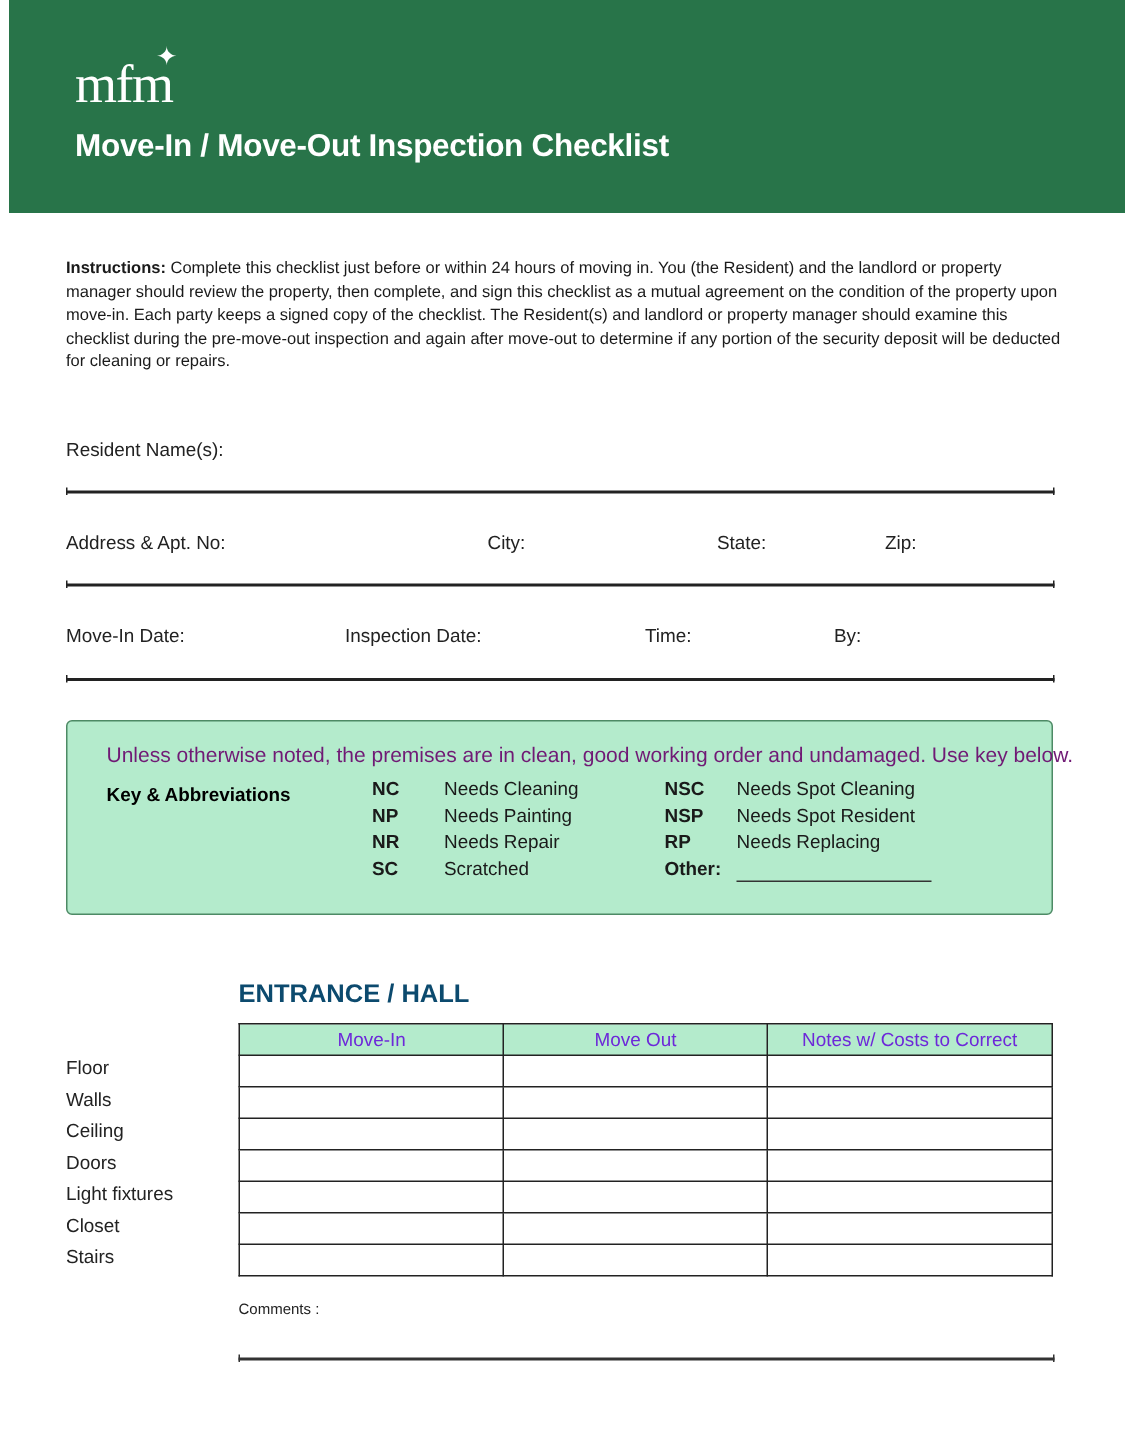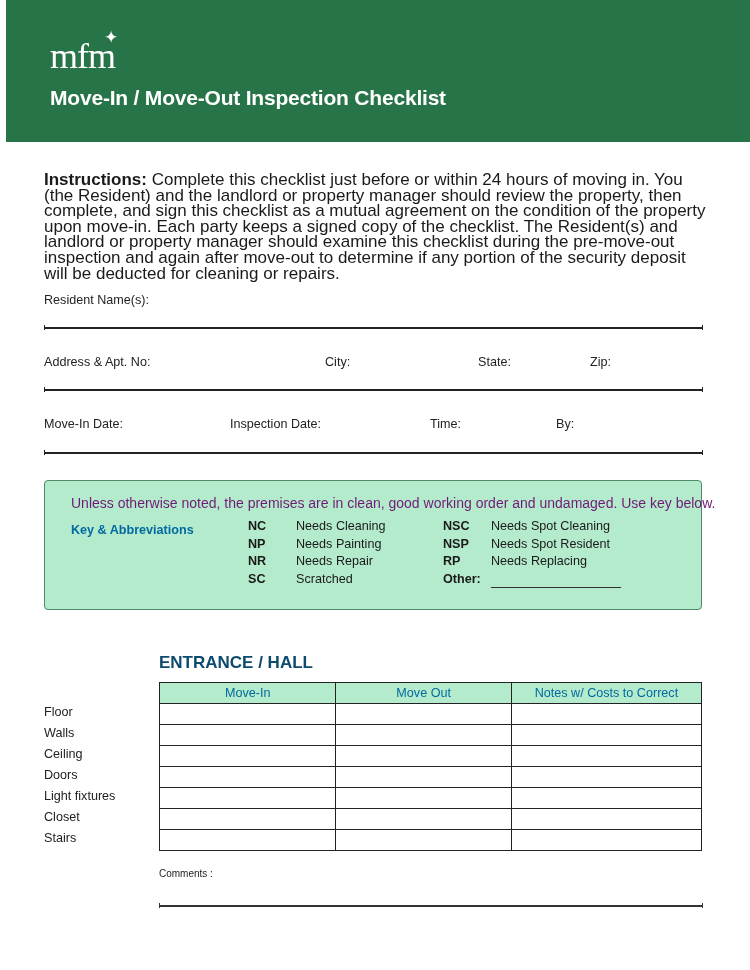--- a/index.html
+++ b/index.html
@@ -1,36 +1,36 @@
 <!DOCTYPE html>
 <html><head>
 <meta charset="utf-8">
 <style>
   html, body { margin:0; padding:0; }
   body { width:750px; height:970px; background:#ffffff; font-family:"Liberation Sans", sans-serif; color:#1a1a1a; position:relative; overflow:hidden; }
   .header { position:absolute; left:6px; top:0; width:750px; height:142px; background:#287449; }
   .logo { position:absolute; left:44px; top:38px; font-family:"Liberation Serif", serif; font-size:36px; color:#fff; letter-spacing:-1px; line-height:1; }
   .logo-star { position:absolute; left:98px; top:29px; color:#fff; font-size:17px; line-height:1; }
   .title { position:absolute; left:44px; top:86px; font-size:21px; font-weight:bold; color:#fff; letter-spacing:-0.2px; white-space:nowrap; }
-  .instructions { position:absolute; left:44px; top:172px; width:668px; font-size:17px; line-height:15.6px; color:#1a1a1a; }
+  .instructions { position:absolute; left:44px; top:172px; width:668px; font-size:11px; line-height:15.6px; color:#1a1a1a; }
   .instructions b { font-weight:bold; }
   .field-label { position:absolute; font-size:12.6px; color:#222; white-space:nowrap; }
   .field-line { position:absolute; left:44px; width:659px; height:1.5px; background:#222; }
   .field-line:before, .field-line:after { content:""; position:absolute; top:-2px; width:1px; height:5px; background:#222; }
   .field-line:before { left:0; } .field-line:after { right:0; }
   .keybox { position:absolute; left:44px; top:480px; width:658px; height:130px; background:#b4ebcc; border:1px solid #4d8a65; border-radius:4px; box-sizing:border-box; }
   .key-note { position:absolute; left:26px; top:14px; font-size:14px; color:#701a75; white-space:nowrap; }
-  .key-title { position:absolute; left:26px; top:42px; font-size:12.6px; font-weight:bold; color:#0369a1; }
+  .key-title { position:absolute; left:26px; top:42px; font-size:12.6px; font-weight:bold; color:#000000; }
   .key-item { position:absolute; font-size:12.6px; color:#1a1a1a; white-space:nowrap; }
   .key-code { font-weight:bold; position:absolute; left:0; }
   .key-desc { position:absolute; }
   .other-line { position:absolute; left:446px; top:106px; width:130px; height:1px; background:#333; }
   .section-title { position:absolute; left:159px; top:653px; font-size:17px; font-weight:bold; color:#0c4a6e; }
   table.grid { position:absolute; left:159px; top:682px; border-collapse:collapse; width:543px; }
-  table.grid th { background:#b4ebcc; font-weight:normal; font-size:12.6px; height:20px; border:1px solid #222; padding:0; text-align:center; color:#0369a1; }
+  table.grid th { background:#b4ebcc; font-weight:normal; font-size:12.6px; height:20px; border:1px solid #222; padding:0; text-align:center; color:#6d28d9; }
   table.grid td { height:20px; border:1px solid #222; padding:0; }
   .row-label { position:absolute; left:44px; font-size:12.6px; color:#222; }
   .comments-label { position:absolute; left:159px; top:868px; font-size:10px; color:#222; }
   .comments-line { position:absolute; left:159px; top:905px; width:544px; height:1.5px; background:#333; }
   .comments-line:before, .comments-line:after { content:""; position:absolute; top:-2px; width:1px; height:5px; background:#333; }
   .comments-line:before { left:0; } .comments-line:after { right:0; }
 </style>
 </head>
 <body>
 

